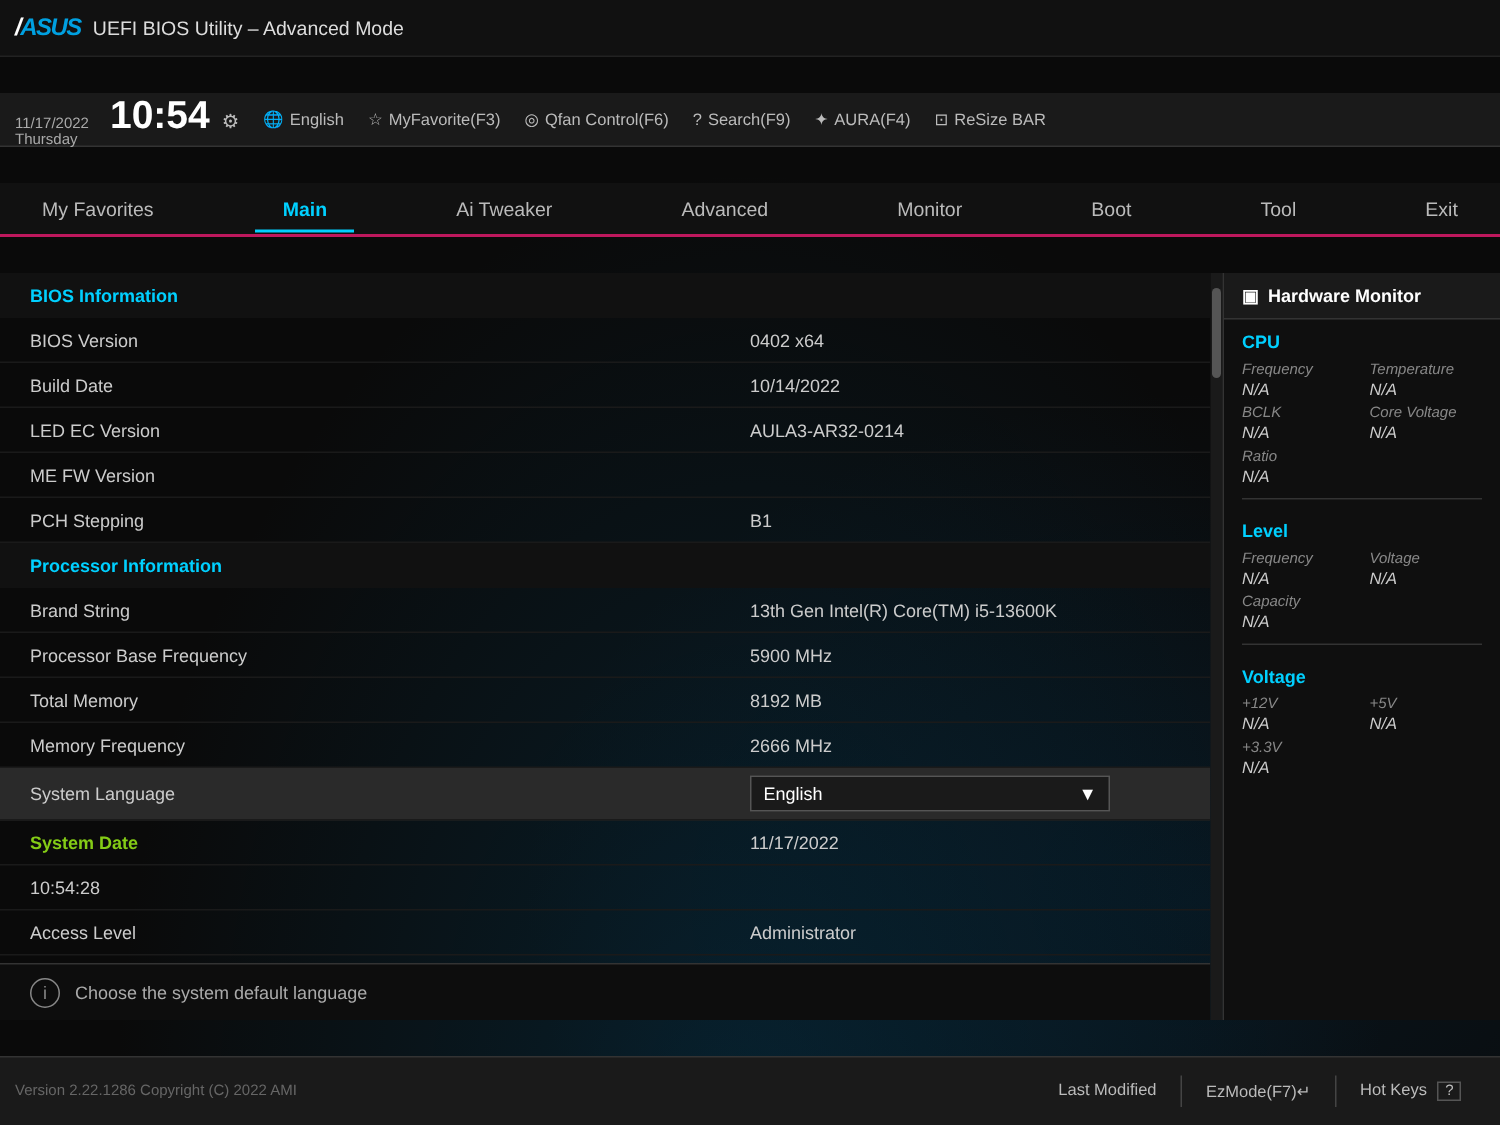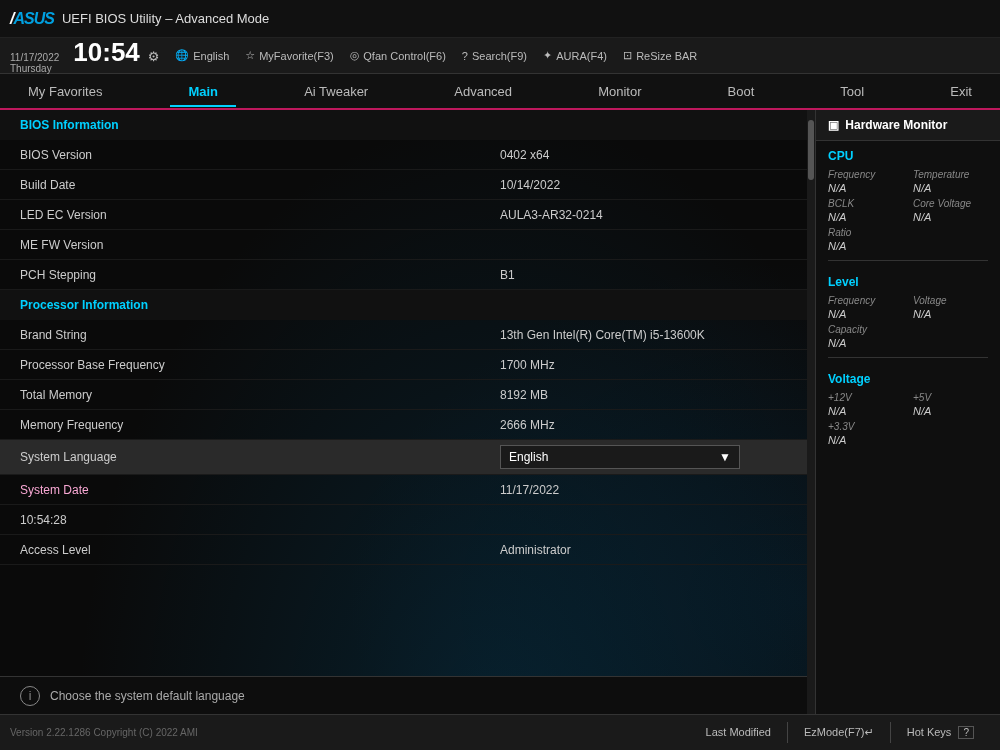--- a/index.html
+++ b/index.html
@@ -25,20 +25,21 @@
       z-index: 0;
     }
 
     .main-container {
       position: relative;
       z-index: 1;
       width: 1000px;
       height: 750px;
       display: flex;
       flex-direction: column;
+      gap: 24px;
     }
 
     
     .header {
       background: #111;
       display: flex;
       align-items: center;
       padding: 0 10px;
       height: 38px;
       border-bottom: 1px solid #222;
@@ -159,22 +160,22 @@
       display: flex;
       align-items: center;
       padding: 5px 20px;
       border-bottom: 1px solid #1a1a1a;
       min-height: 30px;
     }
     .info-row.selected {
       background: #2a2a2a;
     }
     .info-row.bold-row .row-label {
-      font-weight: normal;
-      color: #f9a8d4;
+      font-weight: bold;
+      color: #84cc16;
     }
 
     .row-label {
       flex: 0 0 480px;
       font-size: 12px;
       color: #ccc;
     }
 
     .row-value {
       flex: 1;
@@ -301,21 +302,21 @@
     }
     .status-text {
       font-size: 12px;
       color: #aaa;
     }
 
     
     .footer {
       background: #1a1a1a;
       border-top: 1px solid #333;
-      height: 36px;
+      height: 46px;
       display: flex;
       align-items: center;
       justify-content: space-between;
       padding: 0 10px;
       flex-shrink: 0;
     }
 
     .footer-version {
       font-size: 10px;
       color: #666;
@@ -419,21 +420,21 @@
         </div>
 
         <div class="section-header">Processor Information</div>
 
         <div class="info-row">
           <span class="row-label">Brand String</span>
           <span class="row-value">13th Gen Intel(R) Core(TM) i5-13600K</span>
         </div>
         <div class="info-row">
           <span class="row-label">Processor Base Frequency</span>
-          <span class="row-value">1700 MHz</span>
+          <span class="row-value">5900 MHz</span>
         </div>
         <div class="info-row">
           <span class="row-label">Total Memory</span>
           <span class="row-value">8192 MB</span>
         </div>
         <div class="info-row">
           <span class="row-label">Memory Frequency</span>
           <span class="row-value">2666 MHz</span>
         </div>
 

